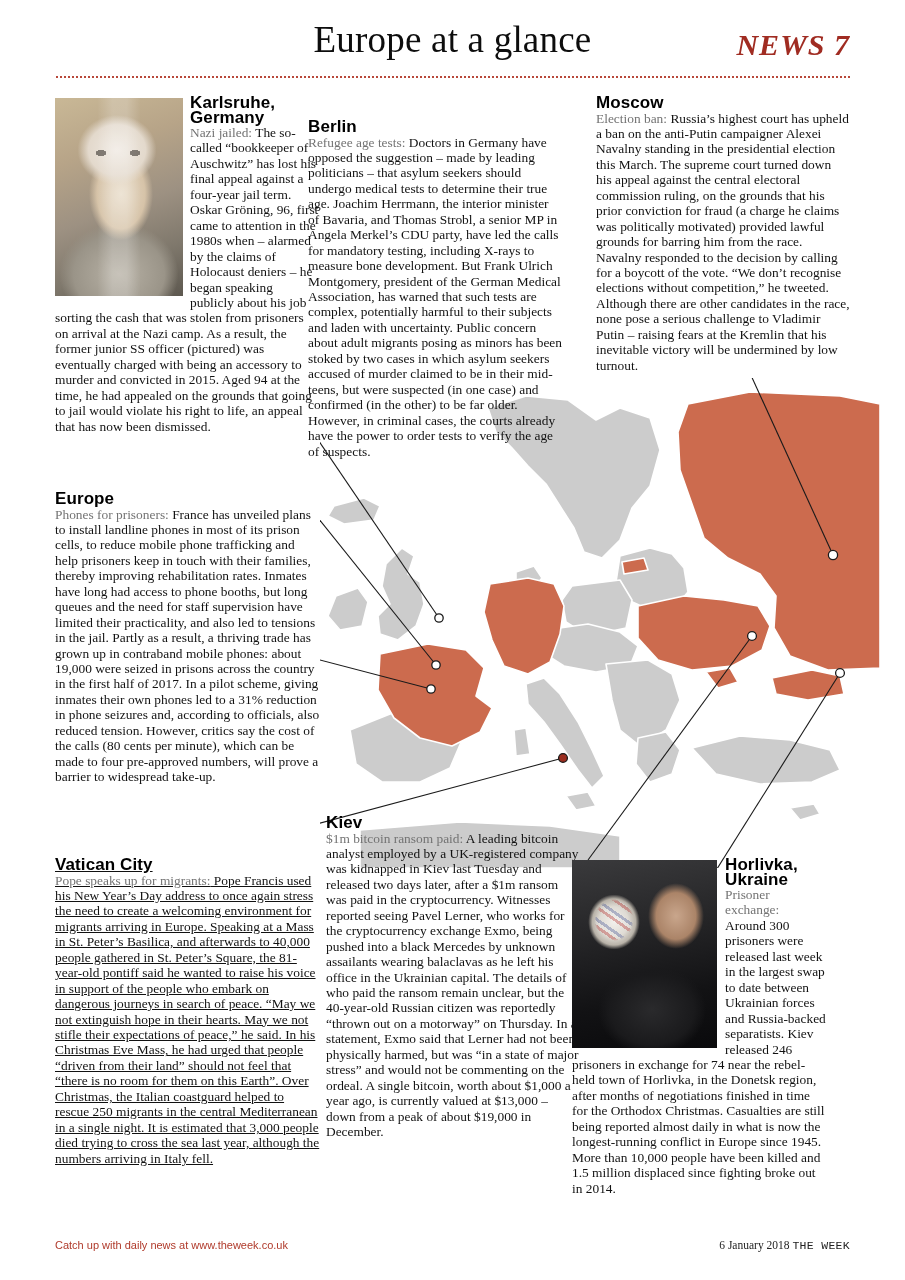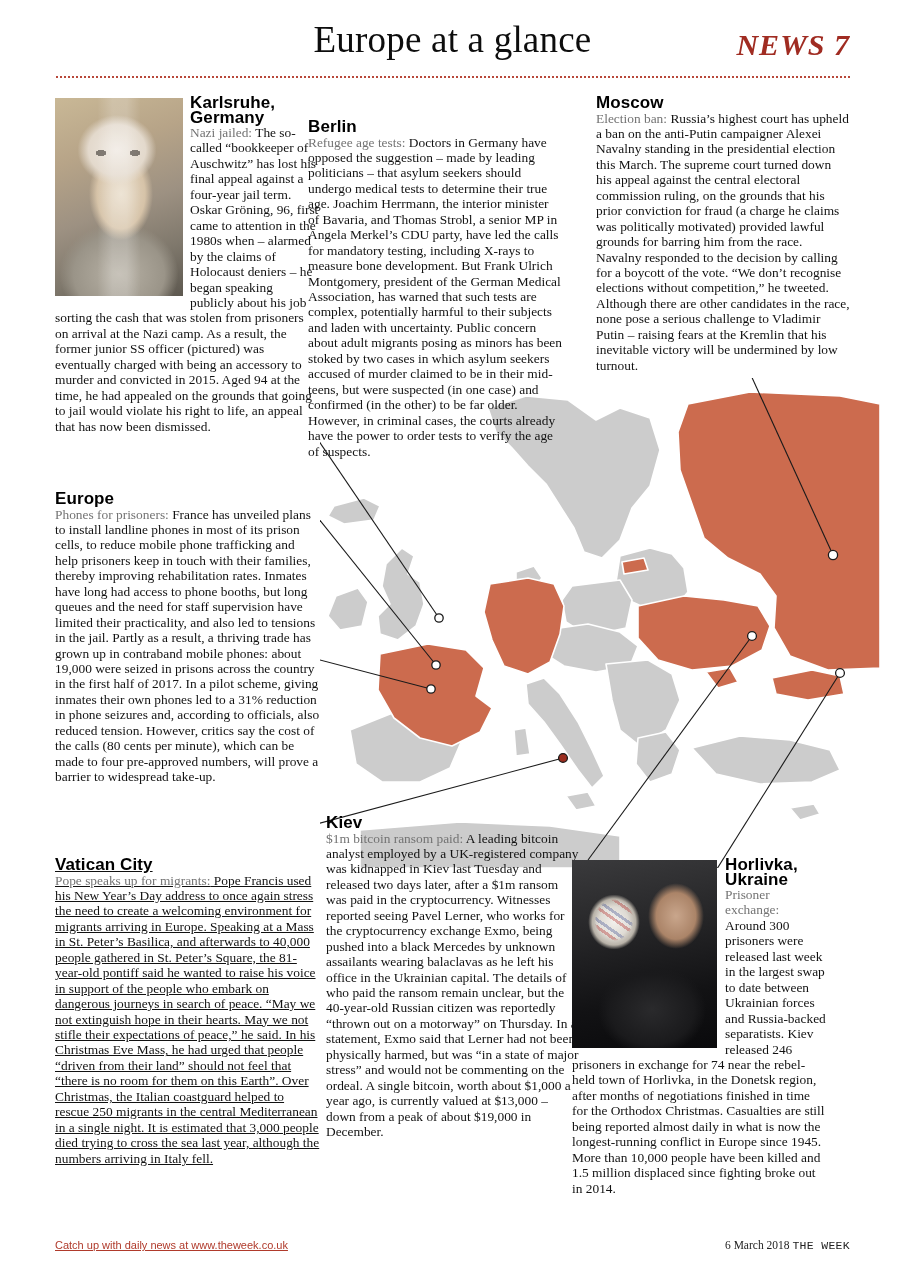--- a/index.html
+++ b/index.html
@@ -93,21 +93,21 @@
 
   
   .map-wrap { position:absolute; left:320px; top:378px; width:560px; height:490px; }
   .map-wrap svg { display:block; width:560px; height:490px; }
 
   
   .footer { position:absolute; left:55px; top:1239px; width:795px; height:18px; }
   .footer-left {
     position:absolute; left:0; top:0;
     font-family:"Liberation Sans", sans-serif;
-    font-size:11px; color:#B03A2B; font-weight:400;text-decoration:underline;
+    font-size:11px; color:#B03A2B; font-weight:400;
   }
   .footer-right {
     position:absolute; right:0; top:0;
     font-family:"Liberation Serif", serif;
     font-size:11.5px; color:#222;
   }
   .footer-right .wk { letter-spacing:0.3px;font-family:Liberation Mono, monospace; }
 </style>
 </head>
 <body>
@@ -239,18 +239,18 @@
       <span class="place" style="display:block;">Horlivka,</span>
       <span class="place" style="display:block;">Ukraine</span>
       <span class="kicker" style="display:block;">Prisoner</span>
       <span class="kicker" style="display:block;">exchange:</span><span> Around 300 prisoners were released last week in the largest swap to date between Ukrainian forces and Russia-backed separatists. Kiev released 246 prisoners in exchange for 74 near the rebel-held town of Horlivka, in the Donetsk region, after months of negotiations finished in time for the Orthodox Christmas. Casualties are still being reported almost daily in what is now the longest-running conflict in Europe since 1945. More than 10,000 people have been killed and 1.5 million displaced since fighting broke out in 2014.</span>
     </div>
   </div>
 
   <div class="footer">
     <div class="footer-left">Catch up with daily news at www.theweek.co.uk</div>
     <div class="footer-right">
-      <span>6 March 2018</span>
+      <span>6 January 2018</span>
       <span class="wk">THE WEEK</span>
     </div>
   </div>
 
 </div>
 
 </body></html>

